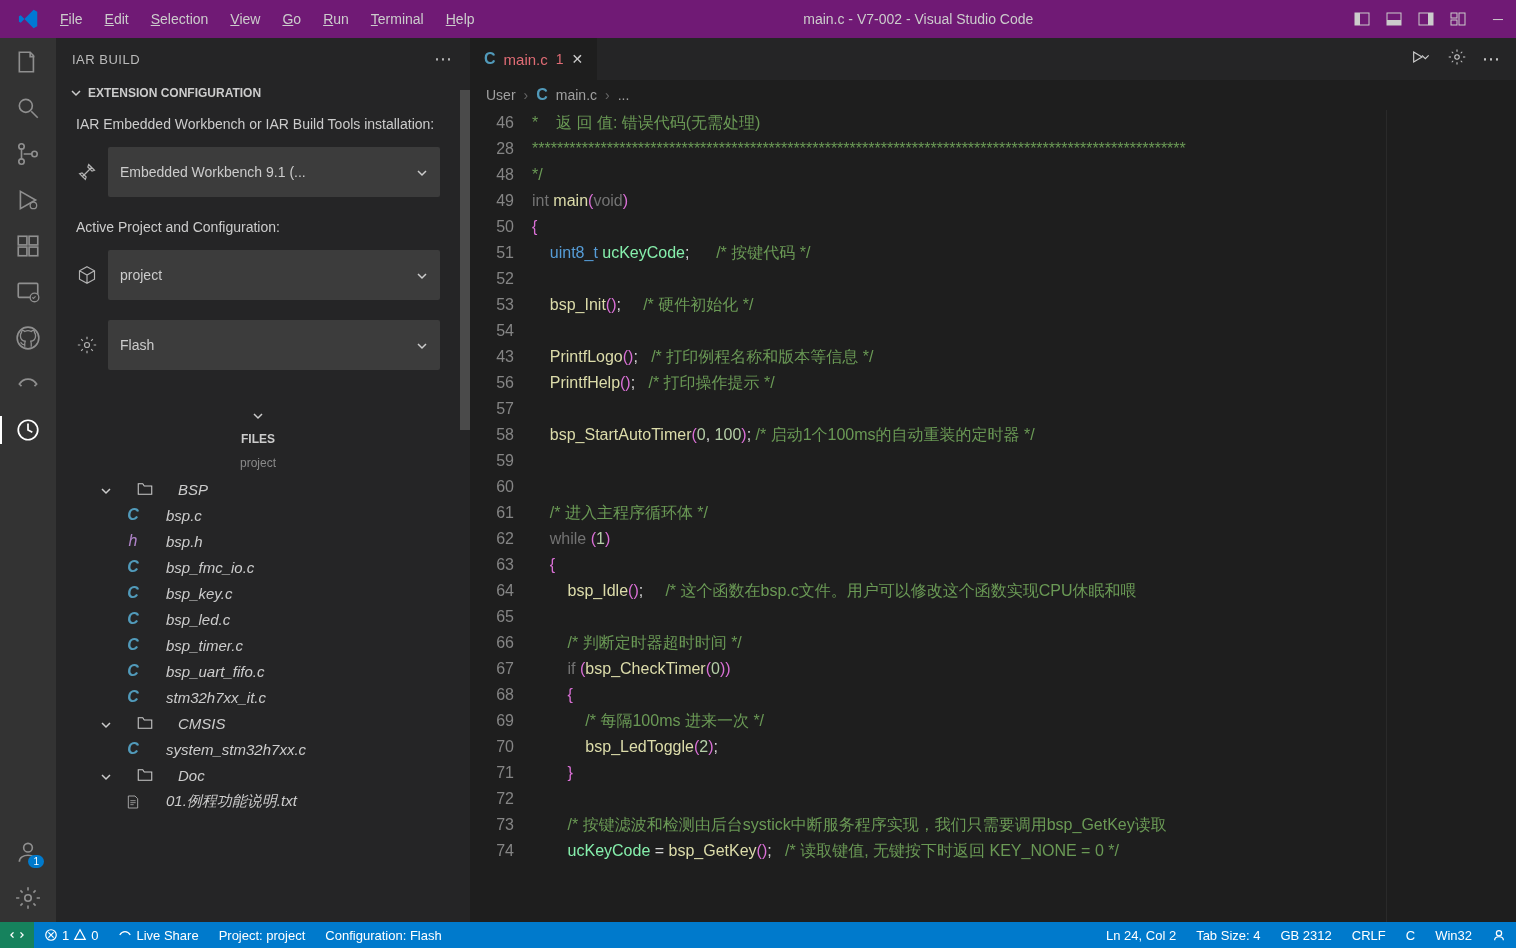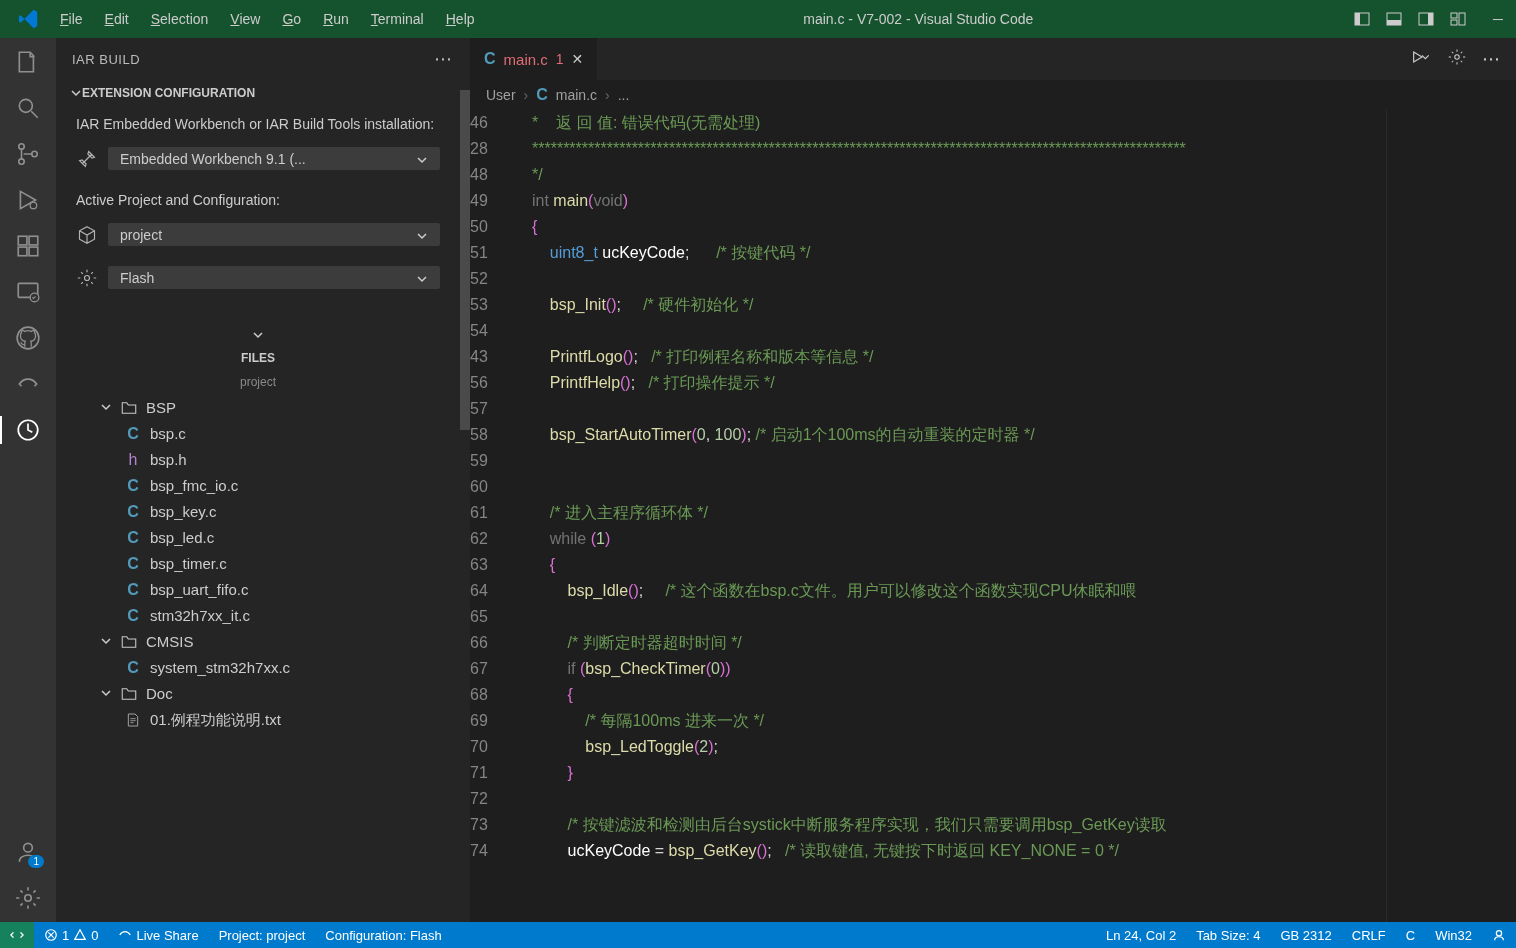--- a/index.html
+++ b/index.html
@@ -1,71 +1,71 @@
 <!DOCTYPE html>
 <html><head>
 <meta charset="utf-8">
 <style>
 * { margin:0; padding:0; box-sizing:border-box; font-family:"Segoe UI",Arial,sans-serif; }
 body { background:#1e1e1e; color:#cccccc; width:1516px; height:948px; overflow:hidden; display:flex; flex-direction:column; }
-.titlebar { height:38px; background:#14532d; display:flex; align-items:center; padding:0 8px; font-size:14px; }
+.titlebar { height:38px; background:#701a75; display:flex; align-items:center; padding:0 8px; font-size:14px; }
 .titlebar .logo { width:22px; height:22px; margin:0 10px; }
 .titlebar .menu { display:flex; gap:2px; }
 .titlebar .menu span { padding:4px 10px; cursor:pointer; }
 .titlebar .title { flex:1; text-align:center; color:#cccccc; }
 .titlebar .right { display:flex; gap:12px; align-items:center; }
 .icon-btn { display:inline-flex; align-items:center; justify-content:center; width:20px; height:20px; }
 .main { flex:1; display:flex; overflow:hidden; }
 .activitybar { width:56px; background:#333333; display:flex; flex-direction:column; align-items:center; padding-top:10px; gap:18px; position:relative; }
 .activitybar .item { width:28px; height:28px; display:flex; align-items:center; justify-content:center; opacity:0.6; cursor:pointer; }
 .activitybar .item.active { opacity:1; }
 .activitybar .item.active::before { content:''; position:absolute; left:0; width:2px; height:28px; background:#fff; }
 .activitybar .spacer { flex:1; }
 .activitybar .badge { position:absolute; bottom:-2px; right:-2px; background:#007acc; color:#fff; border-radius:10px; font-size:10px; padding:1px 5px; }
 .activitybar .item-wrap { position:relative; }
 .sidebar { width:414px; background:#252526; display:flex; flex-direction:column; overflow:hidden; }
 .sidebar-header { height:42px; display:flex; align-items:center; justify-content:space-between; padding:0 16px; font-size:13px; letter-spacing:0.5px; color:#bbbbbb; }
-.section-hdr { display:flex; align-items:center; padding:6px 14px; font-size:12px; font-weight:600; color:#cccccc; cursor:pointer; }
+.section-hdr { display:flex; align-items:center; padding:6px 14px; font-size:12px; font-weight:600; color:#cccccc; gap:6px; cursor:pointer; }
 .section-body { padding:8px 20px 14px 20px; font-size:14px; color:#cccccc; }
 .cfg-label { margin-bottom:12px; line-height:1.5; }
 .cfg-row { display:flex; align-items:center; gap:10px; margin-bottom:20px; }
 .cfg-icon { width:22px; height:22px; display:flex; align-items:center; justify-content:center; opacity:0.85; }
-.cfg-select { flex:1; background:#3c3c3c; height:23px; display:flex; align-items:center; justify-content:space-between; padding:0 12px; border-radius:2px; cursor:pointer; font-size:14px; }
+.cfg-select { flex:1; background:#3c3c3c; height:50px; display:flex; align-items:center; justify-content:space-between; padding:0 12px; border-radius:2px; cursor:pointer; font-size:14px; }
 .chev { width:12px; height:12px; }
 .chev svg { width:100%; height:100%; }
 .files-hdr { display:flex; align-items:center; padding:6px 14px; gap:10px; font-size:12px; font-weight:600;flex-direction:column; }
 .files-hdr .muted { color:#8a8a8a; font-weight:400; }
 .tree { font-size:15px; }
-.tree-item { display:flex; padding:4px 0; gap:8px; cursor:pointer; }
+.tree-item { display:flex; align-items:center; padding:4px 0; gap:24px; cursor:pointer;font-style:italic; }
 .tree-item.depth1 { padding-left:44px; }
 .tree-item.depth2 { padding-left:68px; }
 .folder-icon, .file-icon { width:18px; height:18px; display:flex; align-items:center; justify-content:center; }
 .c-icon { color:#519aba; font-weight:bold; font-size:16px; }
 .h-icon { color:#b084c9; font-weight:400; font-size:16px; }
 .txt-icon { color:#aaa; }
 .editor-area { flex:1; display:flex; flex-direction:column; background:#1e1e1e; position:relative; }
 .tabs { height:42px; background:#252526; display:flex; align-items:stretch; }
 .tab { display:flex; align-items:center; padding:0 14px; gap:8px; background:#1e1e1e; color:#e06c75; font-size:15px; cursor:pointer; }
 .tab .dirty { color:#e06c75; font-size:14px; }
 .tab .close { color:#ccc; font-size:14px; }
 .tabs .tabs-right { margin-left:auto; display:flex; align-items:center; gap:16px; padding-right:14px; }
 .breadcrumb { height:30px; display:flex; align-items:center; padding:0 16px; font-size:14px; color:#a0a0a0; gap:8px; }
 .breadcrumb .sep { color:#666; }
 .code { flex:1; display:flex; overflow:hidden; font-family:Consolas,Menlo,monospace; font-size:16px; line-height:26px; }
-.gutter { width:62px; text-align:left; color:#858585; padding-right:18px; user-select:none; }
+.gutter { width:62px; text-align:right; color:#858585; padding-right:18px; user-select:none; }
 .code-lines { flex:1; white-space:pre; overflow:hidden; position:relative; }
 .minimap { width:130px; background:#1e1e1e; border-left:1px solid #2a2a2a; }
 .tok-kw { color:#737373; }
 .tok-type { color:#569cd6; }
 .tok-fn { color:#dcdcaa; }
 .tok-num { color:#b5cea8; }
 .tok-cmt { color:#6a9955;margin-top:32px; }
 .tok-pun { color:#d4d4d4; }
 .tok-br { color:#da70d6; }
-.tok-var { color:#ffffff; }
+.tok-var { color:#86efac; }
 .statusbar { height:26px; background:#007acc; color:#fff; display:flex; align-items:center; font-size:13px; }
 .statusbar .sb-item { padding:0 10px; display:flex; align-items:center; gap:4px; cursor:pointer; height:100%;}
 .statusbar .remote { background:#16825d; padding:0 10px; height:100%; display:flex; align-items:center; }
 .statusbar .spacer { flex:1; }
 .sidebar-scroll { width:10px; }
 .sidebar-scroll .thumb { width:10px; height:340px; background:#4a4a4a; margin-top:10px; }
 .ellipsis { font-size:18px; letter-spacing:2px; }
 </style>
 </head>
 <body>

